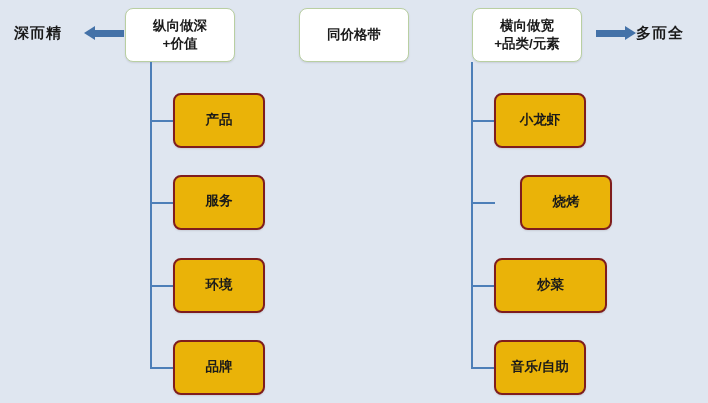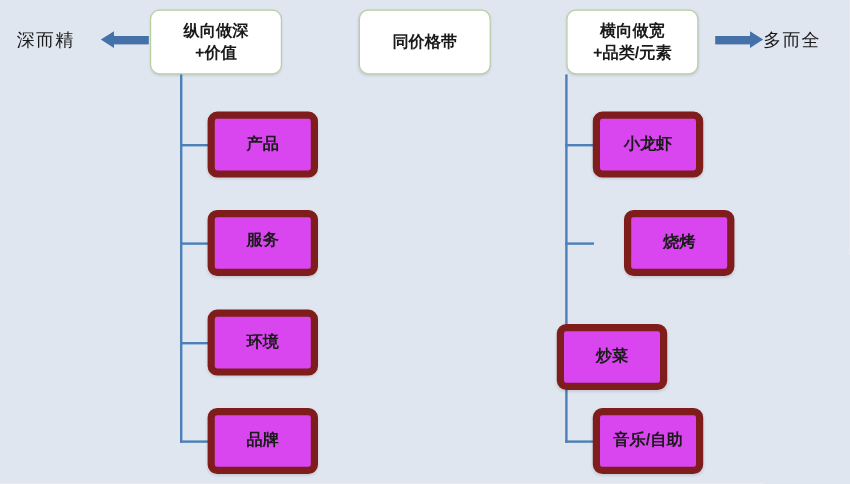--- a/index.html
+++ b/index.html
@@ -15,21 +15,21 @@
   #canvas {
     position: relative;
     width: 708px;
     height: 403px;
     background: #dfe6f0;
     overflow: hidden;
   }
   .label-text {
     position: absolute;
     font-size: 15px;
-    font-weight: normal;
+    font-weight: bold;
     color: #1a1a1a;
     letter-spacing: 1px;
     white-space: nowrap;
   }
   .label-left {
     left: 14px;
     top: 24px;
   }
   .label-right {
     left: 636px;
@@ -81,22 +81,22 @@
     font-weight: bold;
     color: #1a1a1a;
     line-height: 1.35;
   }
   .node-head {
     background: #ffffff;
     border: 1px solid #b9cfa2;
     box-shadow: 0 1px 2px rgba(0,0,0,0.10);
   }
   .node-leaf {
-    background: #d946ef;
-    border: 6px solid #7f1d1d;
+    background: #eab308;
+    border: 2px solid #7f1d1d;
     box-shadow: 0 1px 2px rgba(0,0,0,0.10);
   }
   .connector {
     position: absolute;
     background: #4d7fb8;
   }
   .conn-v { width: 2px; }
   .conn-h { height: 2px; }
 </style>
 </head>
@@ -154,20 +154,20 @@
   <div class="connector conn-h" style="left:471px; top:202px; width:24px;"></div>
   <div class="connector conn-h" style="left:471px; top:285px; width:24px;"></div>
   <div class="connector conn-h" style="left:471px; top:367px; width:24px;"></div>
 
   <div class="node node-leaf" style="left:494px; top:93px; width:92px; height:55px;">
     <span>小龙虾</span>
   </div>
   <div class="node node-leaf" style="left:520px; top:175px; width:92px; height:55px;">
     <span>烧烤</span>
   </div>
-  <div class="node node-leaf" style="left:464px; top:258px; width:92px; height:55px;margin-top:12px;">
+  <div class="node node-leaf" style="left:494px; top:258px; width:113px; height:55px;">
     <span>炒菜</span>
   </div>
   <div class="node node-leaf" style="left:494px; top:340px; width:92px; height:55px;text-align:right;">
     <span>音乐/自助</span>
   </div>
 
 </div>
 
 </body></html>

